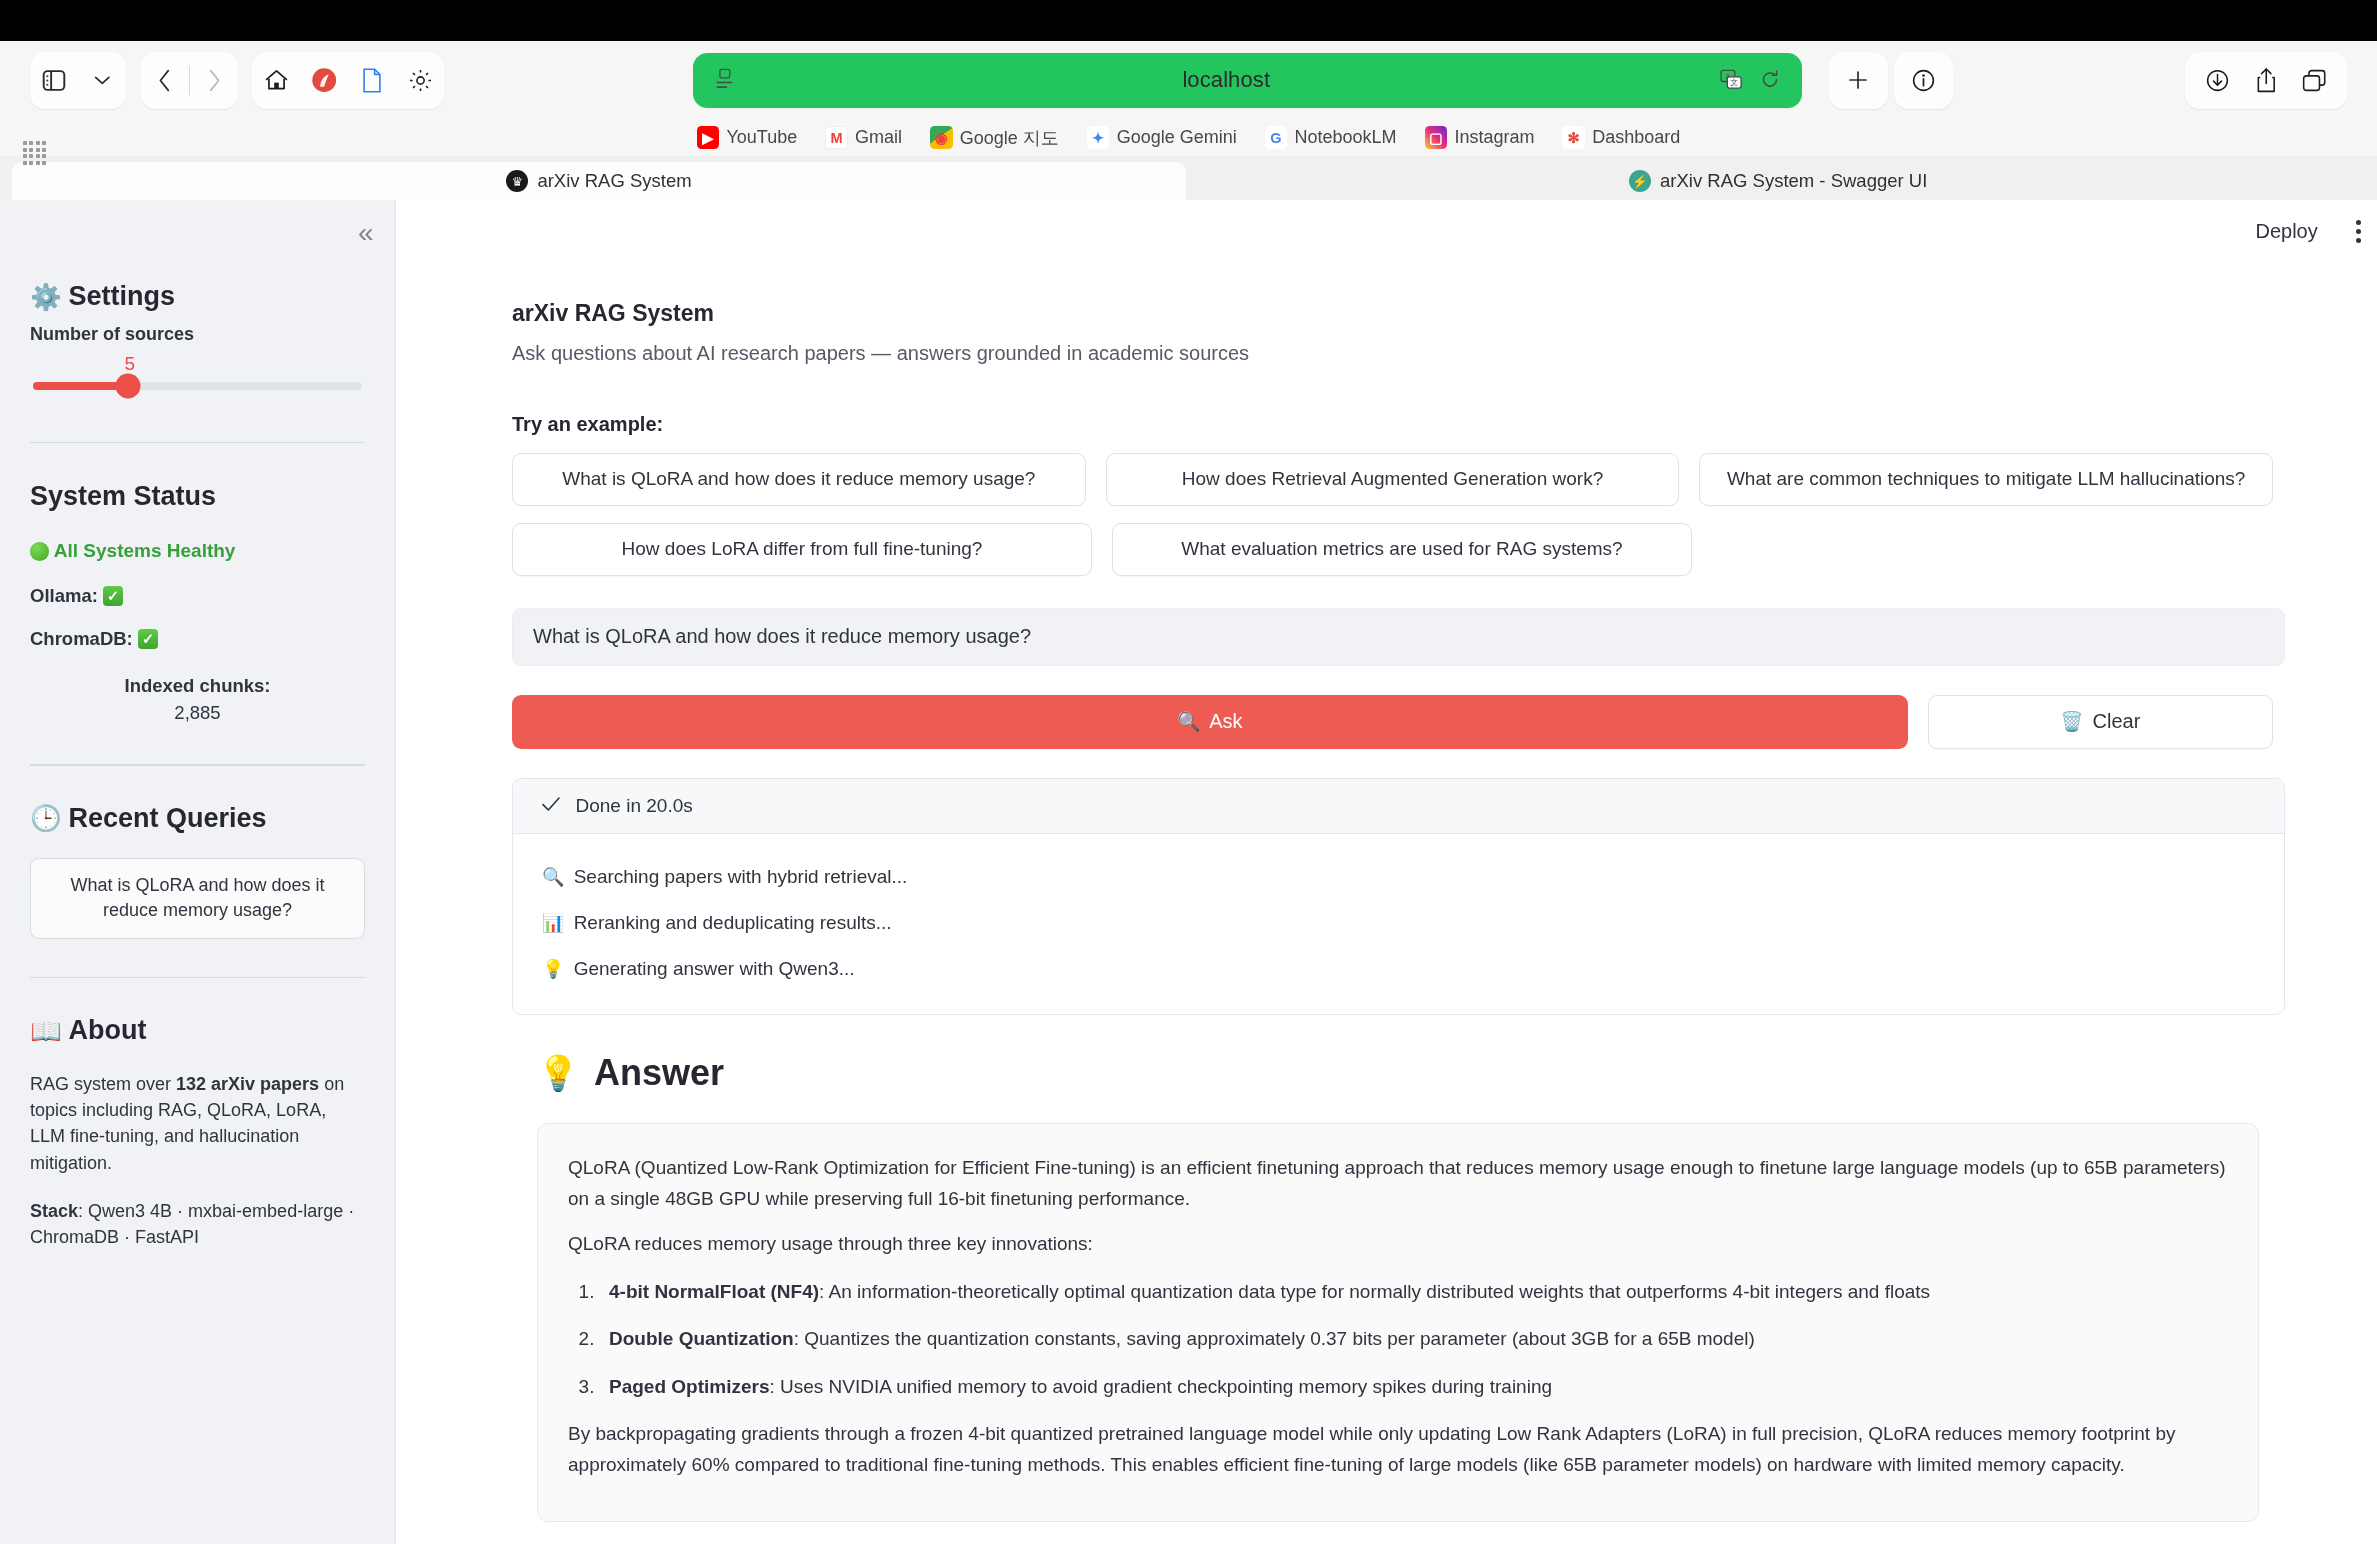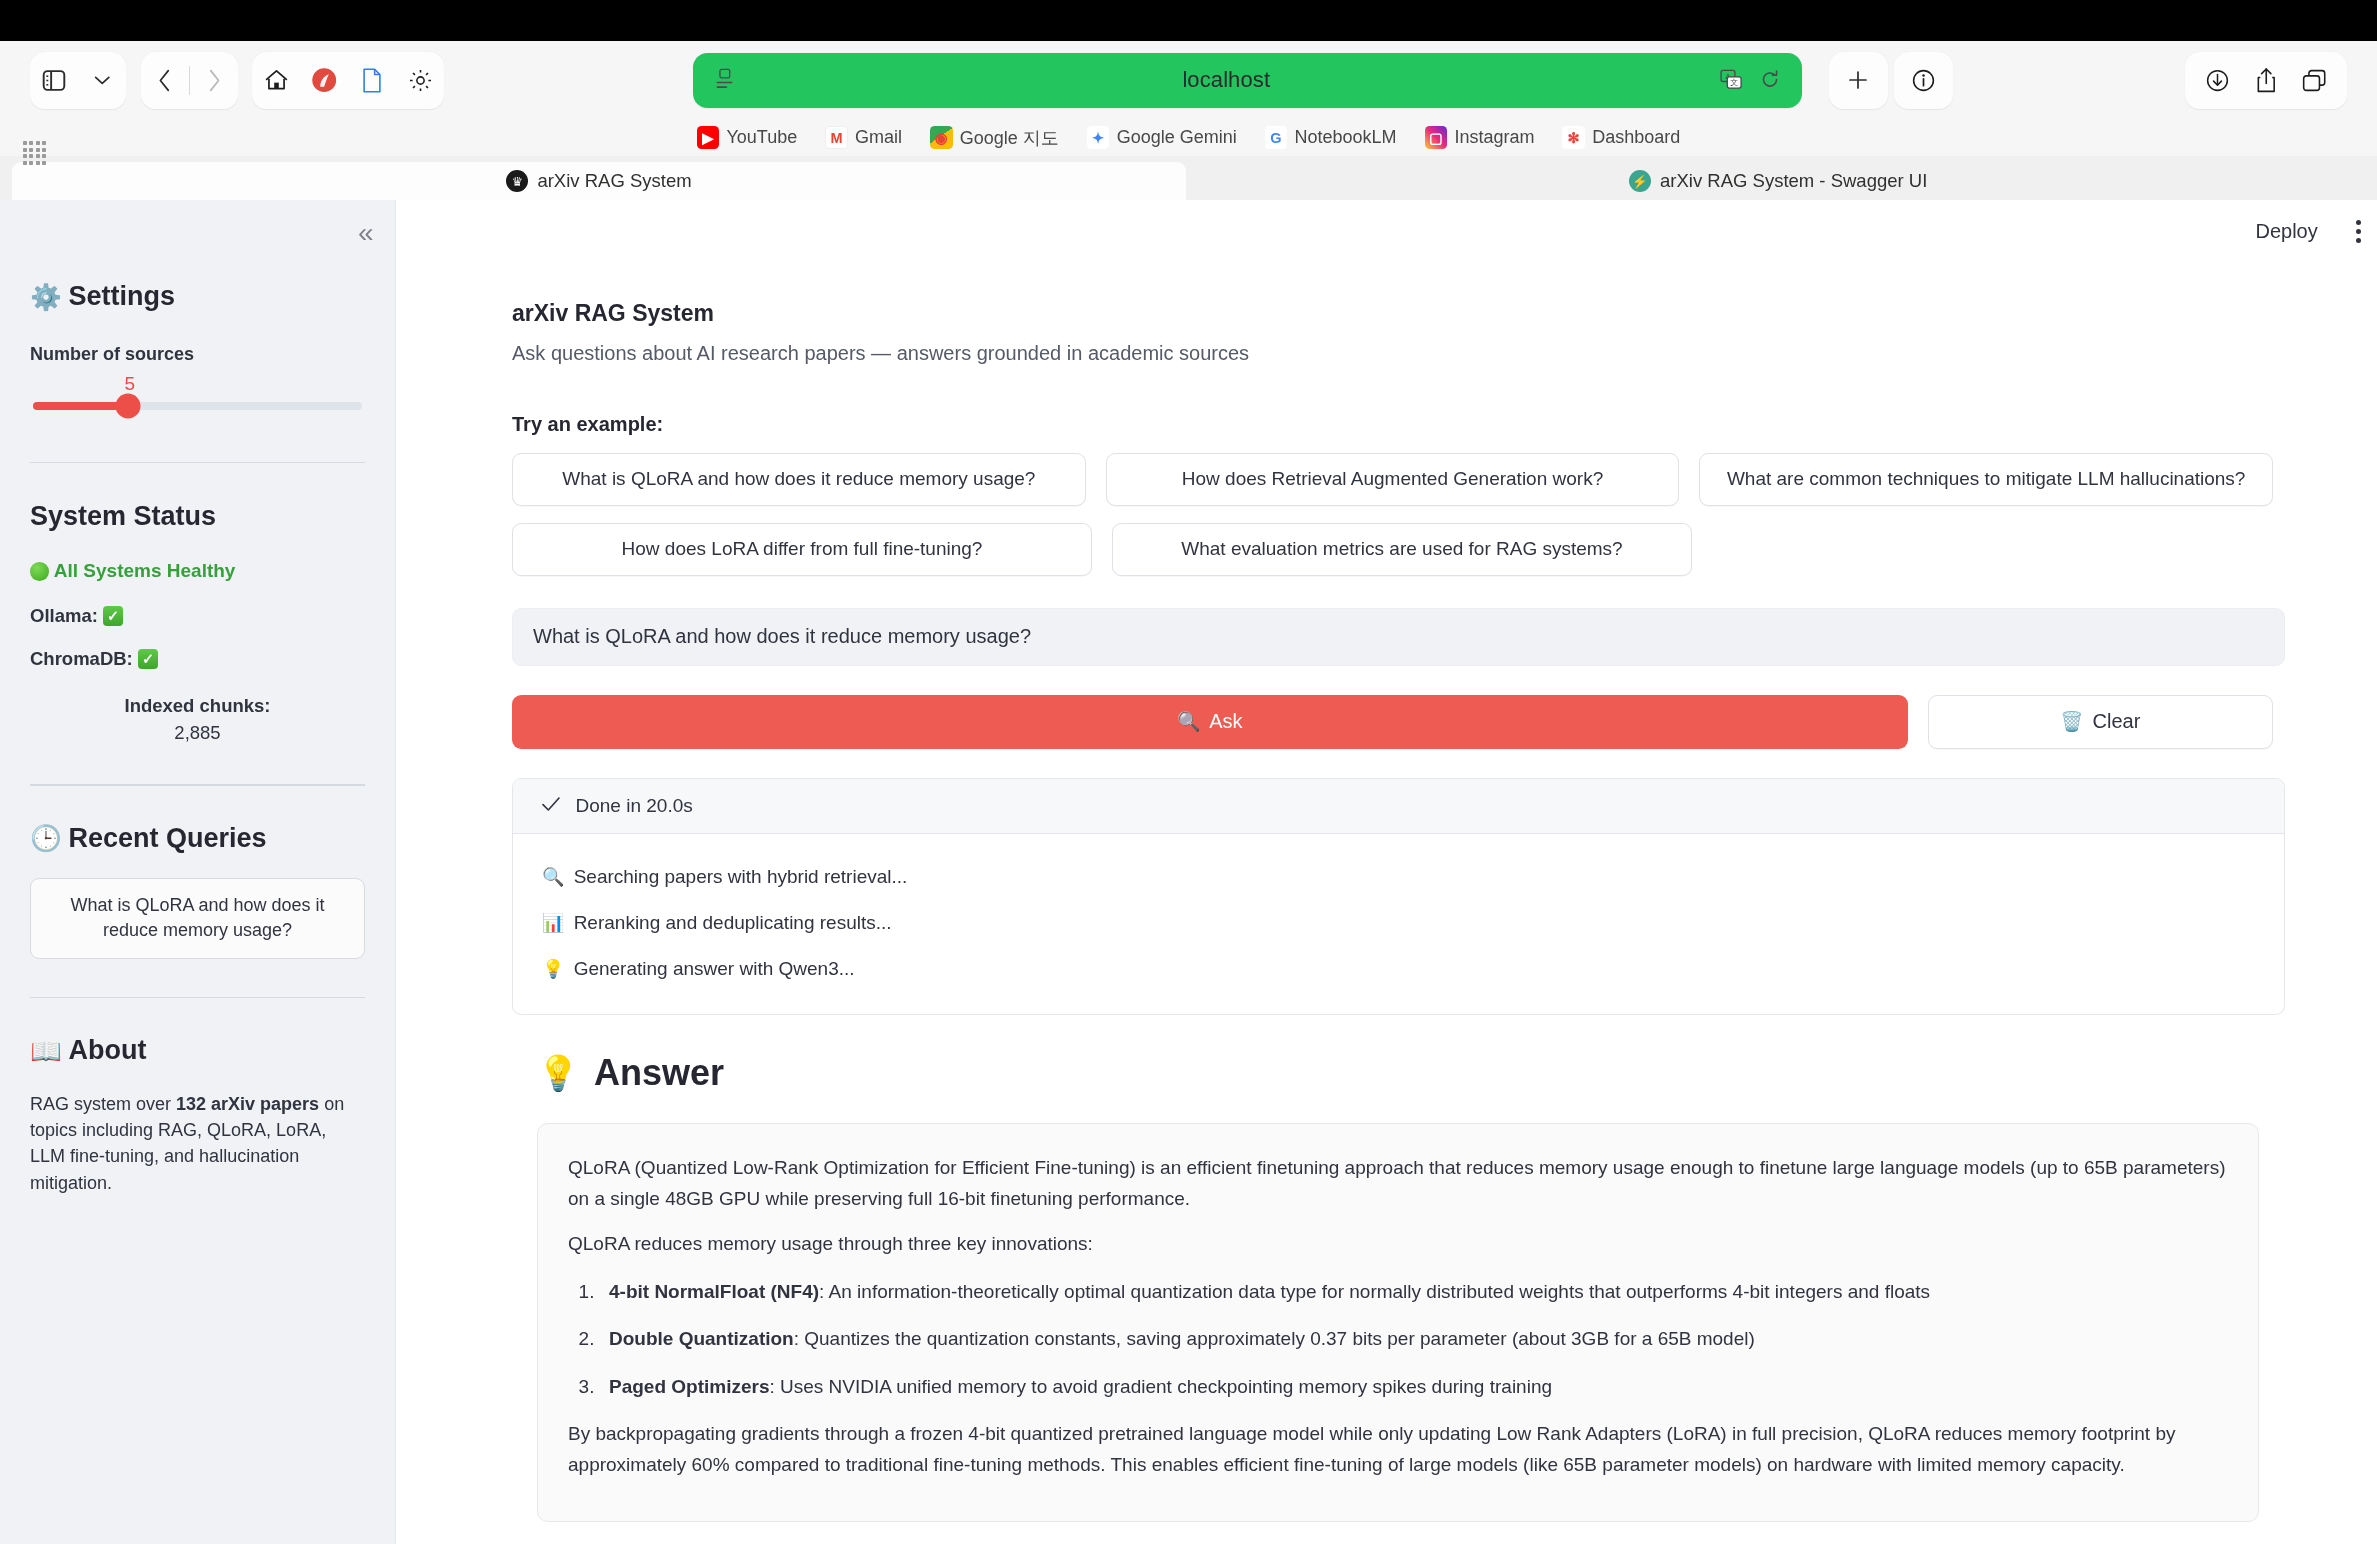--- a/index.html
+++ b/index.html
@@ -601,21 +601,21 @@
 <div class="app">
 
   <div class="sidebar">
     <div class="collapse-btn">«</div>
 
     <div class="sb-h2" style="margin-top: 81px;">
       <span class="emoji">⚙️</span>
       <span>Settings</span>
     </div>
 
-    <div class="sb-label" style="margin-top: 32px;">Number of sources</div>
+    <div class="sb-label" style="margin-top: 12px;">Number of sources</div>
 
     <div class="slider-wrap" style="margin-top: 8px;">
       <div class="slider-value">5</div>
       <div class="slider-track">
         <div class="slider-fill"></div>
         <div class="slider-thumb"></div>
       </div>
     </div>
 
     <div class="sb-divider" style="margin-top:52px; margin-bottom:38px;"></div>
@@ -655,20 +655,23 @@
 
     <div class="sb-h2">
       <span class="emoji">📖</span>
       <span>About</span>
     </div>
 
     <div class="sb-text" style="margin-top: 25px;">
       <span>RAG system over </span><b>132 arXiv papers</b><span> on topics including RAG, QLoRA, LoRA, LLM fine-tuning, and hallucination mitigation.</span>
     </div>
 
+    <div class="sb-text" style="margin-top: 22.5px;">
+      <b>Stack</b><span>: Qwen3 4B · mxbai-embed-large · ChromaDB · FastAPI</span>
+    </div>
   </div>
 
   <div class="main">
 
     <div class="st-header">
       <div class="deploy-btn">Deploy</div>
       <div class="kebab">
           <i></i>
           <i></i>
           <i></i>

